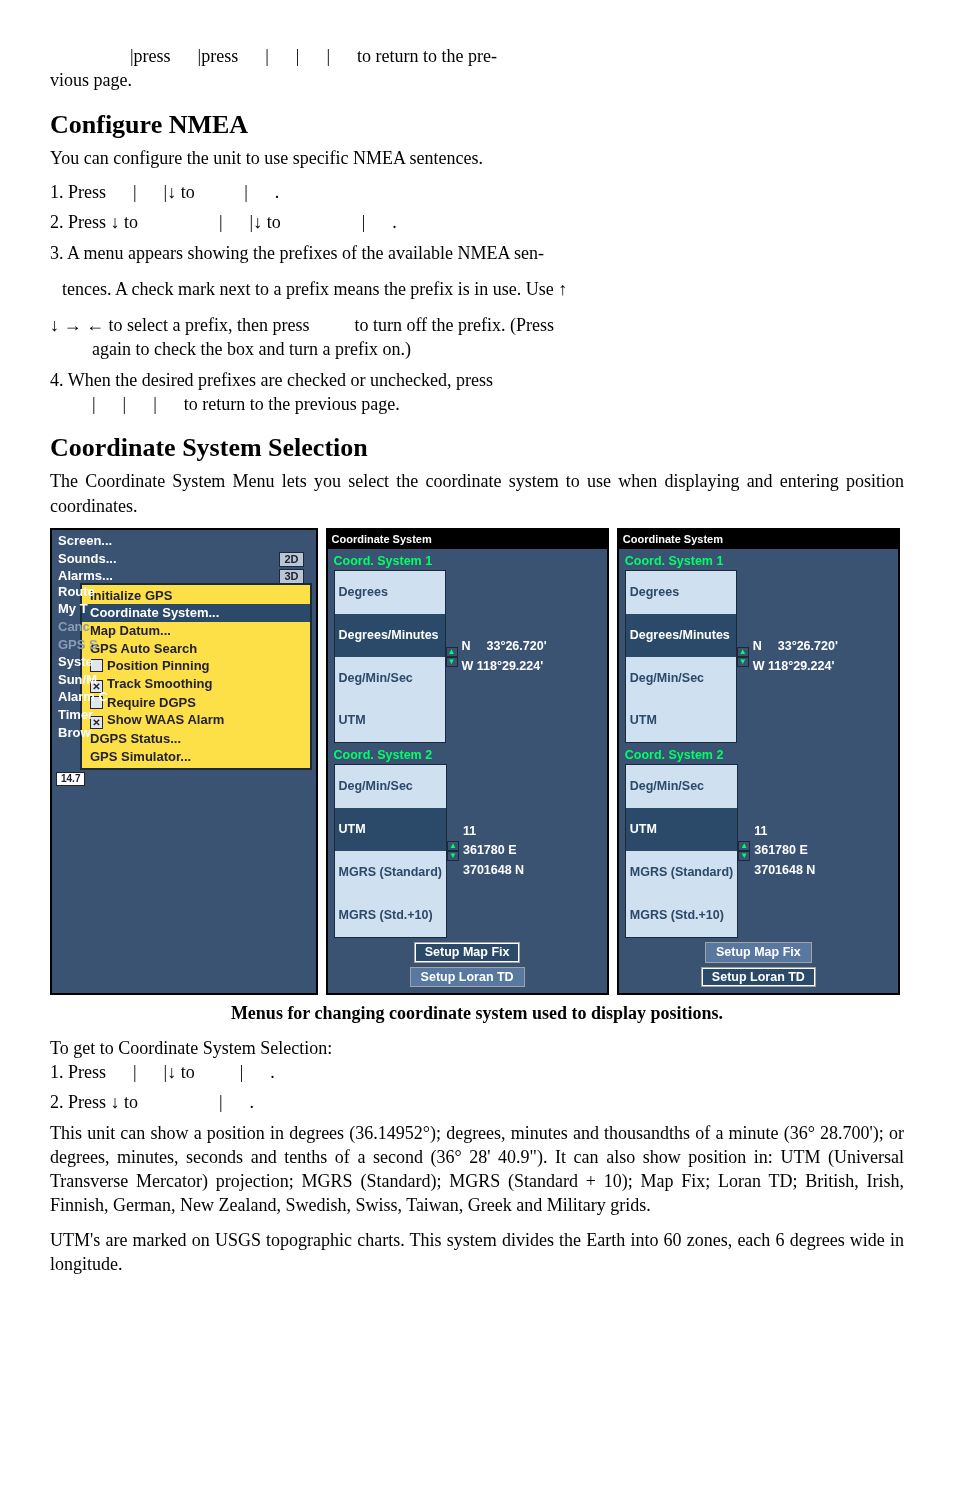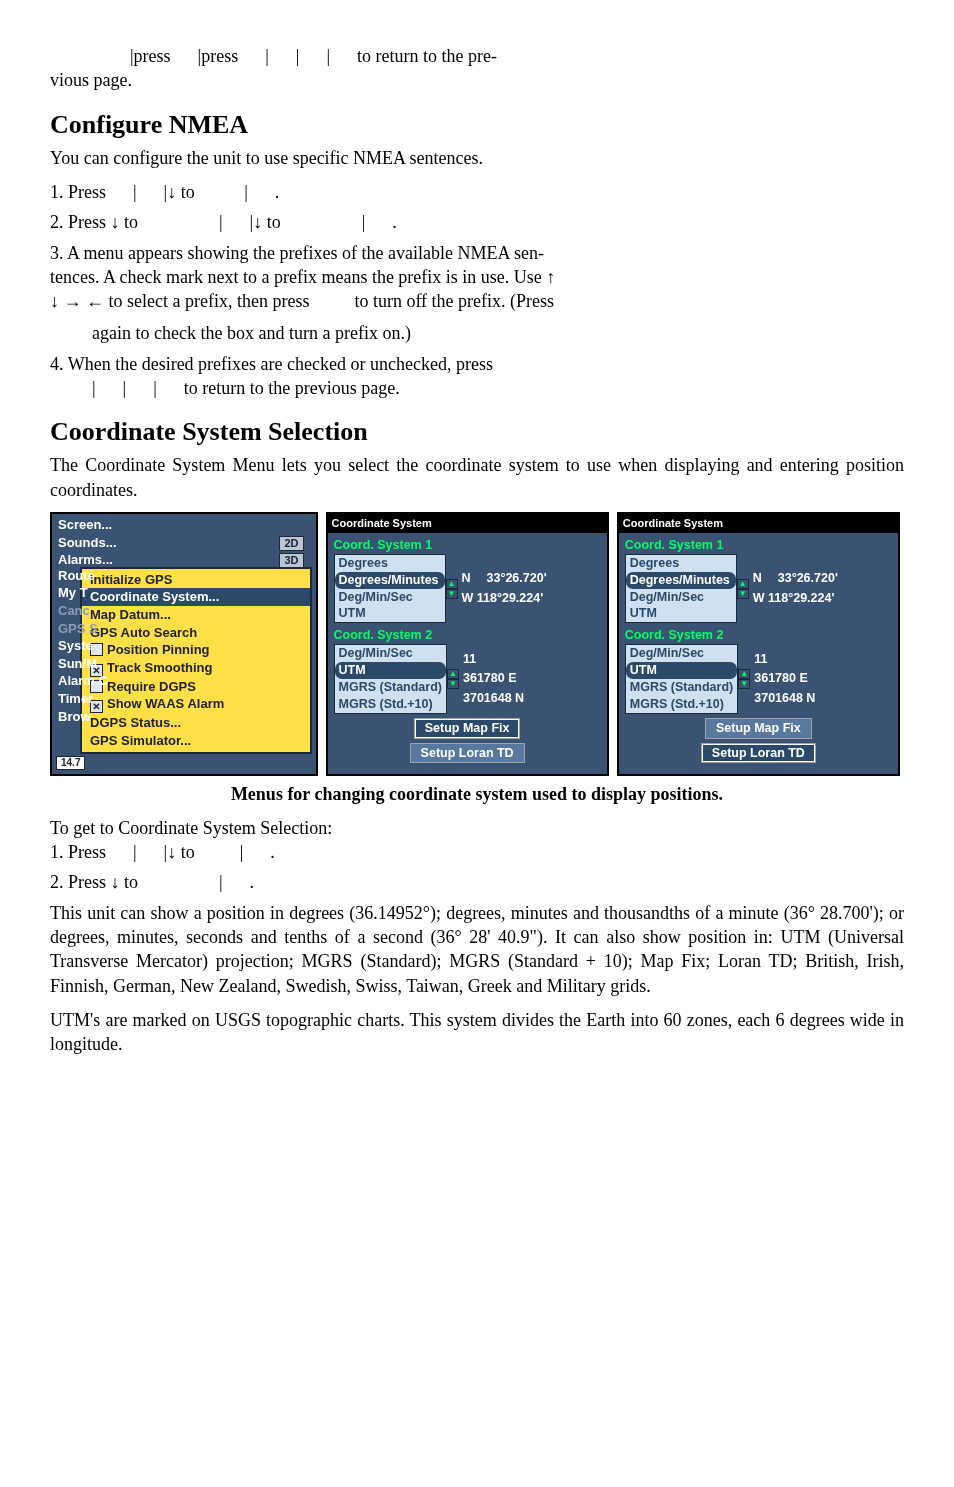--- a/index.html
+++ b/index.html
@@ -126,21 +126,21 @@
     text-align: center;
     height: 8px;
   }
   .list {
     background:#cfe0f0;
     color:#2b4968;
     border:1px solid #1a2a3a;
     display:inline-block;
     min-width:110px;
   }
-  .list div { padding:0 4px;border-radius:7px; }
+  .list div { padding:13px 4px; }
   .list .selrow { background:#2b4968; color:#fff; }
   .btn {
     display:inline-block;
     background:#2b4968;
     border:1px solid #a3a3a3;
     padding:1px 10px;
     margin-top:4px;
   }
   .btn.sel2 { box-shadow: inset 0 0 0 1px #fff; }
   .listcol { display:inline-block; vertical-align:top; }
@@ -152,23 +152,23 @@
 <p><span style="display:inline-block;width:80px"></span><span>|press   |press   |   |   |   to return to the pre-</span></p>
 <p style="margin-top:-10px">vious page.</p>
 
 <h2>Configure NMEA</h2>
 <p>You can configure the unit to use specific NMEA sentences.</p>
 
 <p class="step">1. Press   |   |↓ to     |   .</p>
 <p class="step">2. Press ↓ to      |   |↓ to      |   .</p>
 
 <p class="step" style="margin-bottom:0">3. A menu appears showing the prefixes of the available NMEA sen-</p>
-<p class="step" style="margin:0">tences. A check mark next to a prefix means the prefix is in use. Use ↑</p>
+<p class="step" style="margin:12px">tences. A check mark next to a prefix means the prefix is in use. Use ↑</p>
 <p class="step" style="margin:0">↓ → ← to select a prefix, then press    to turn off the prefix. (Press</p>
-<p class="step hang" style="margin-top:8px">again to check the box and turn a prefix on.)</p>
+<p class="step hang" style="margin-top:0">again to check the box and turn a prefix on.)</p>
 
 <p class="step" style="margin-bottom:0">4. When the desired prefixes are checked or unchecked, press</p>
 <p class="step hang" style="margin-top:0">|   |   |   to return to the previous page.</p>
 
 <h2>Coordinate System Selection</h2>
 <p class="justify">The Coordinate System Menu lets you select the coordinate system to use when displaying and entering position coordinates.</p>
 
 <div class="screens">
 
   <div class="menu">

